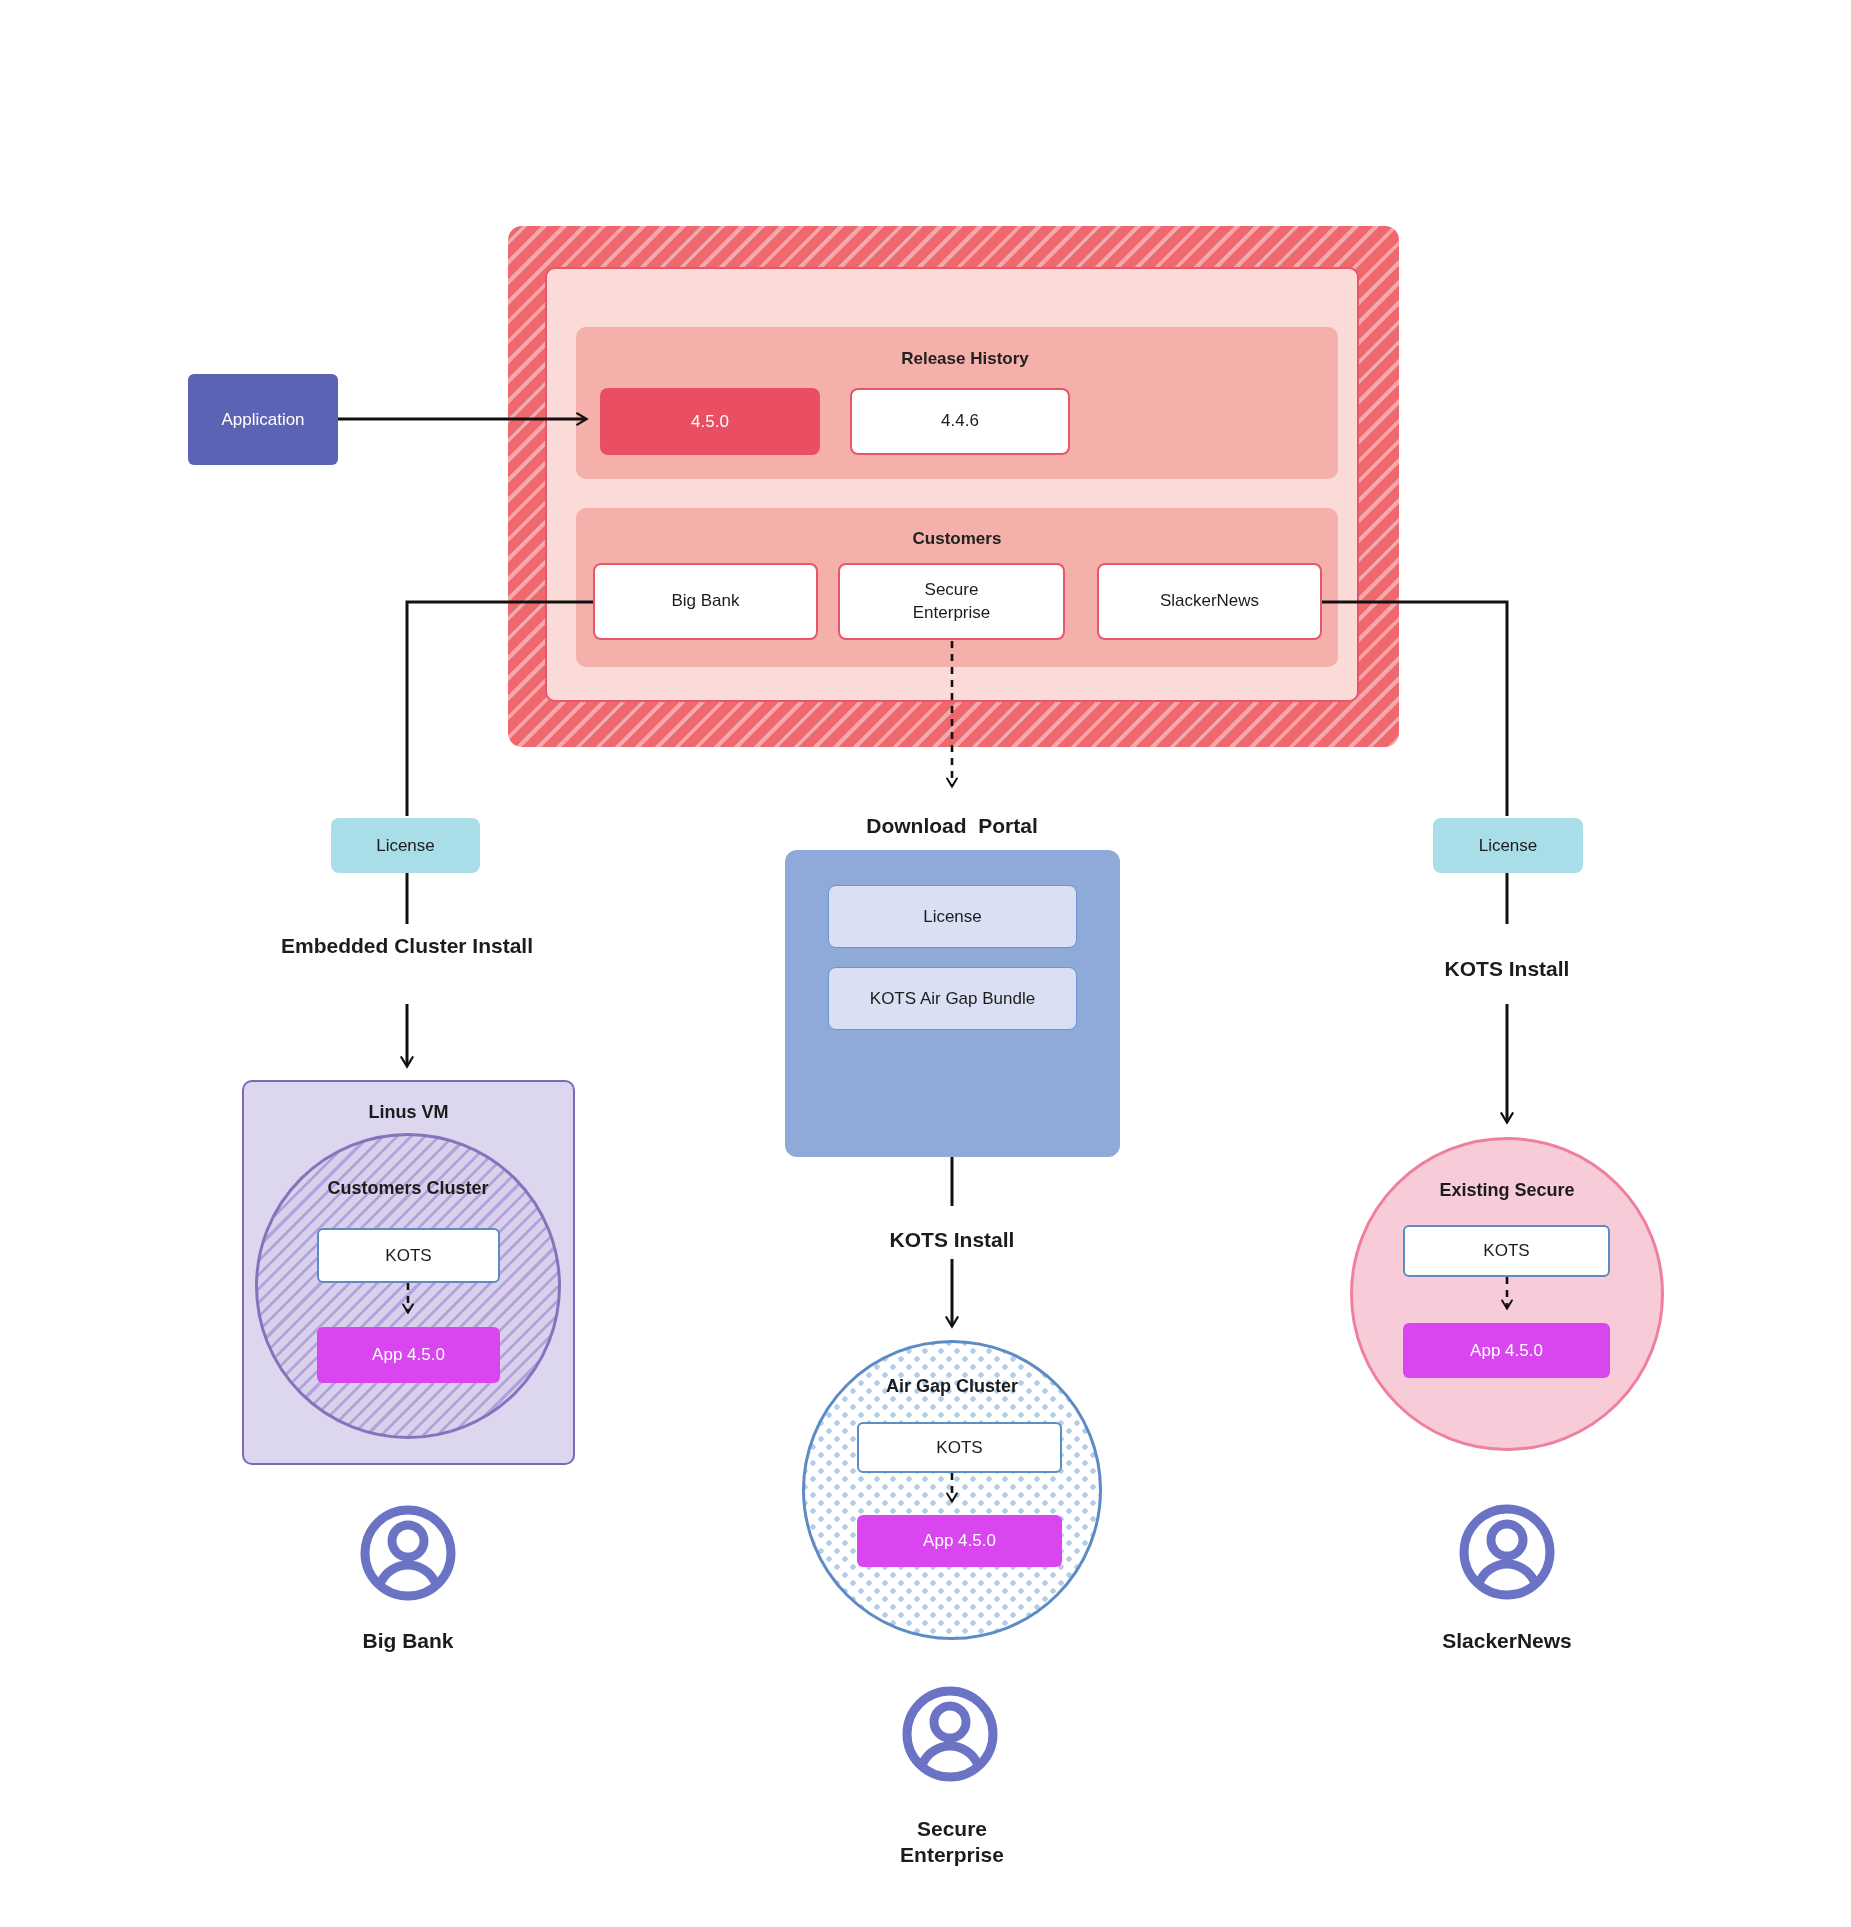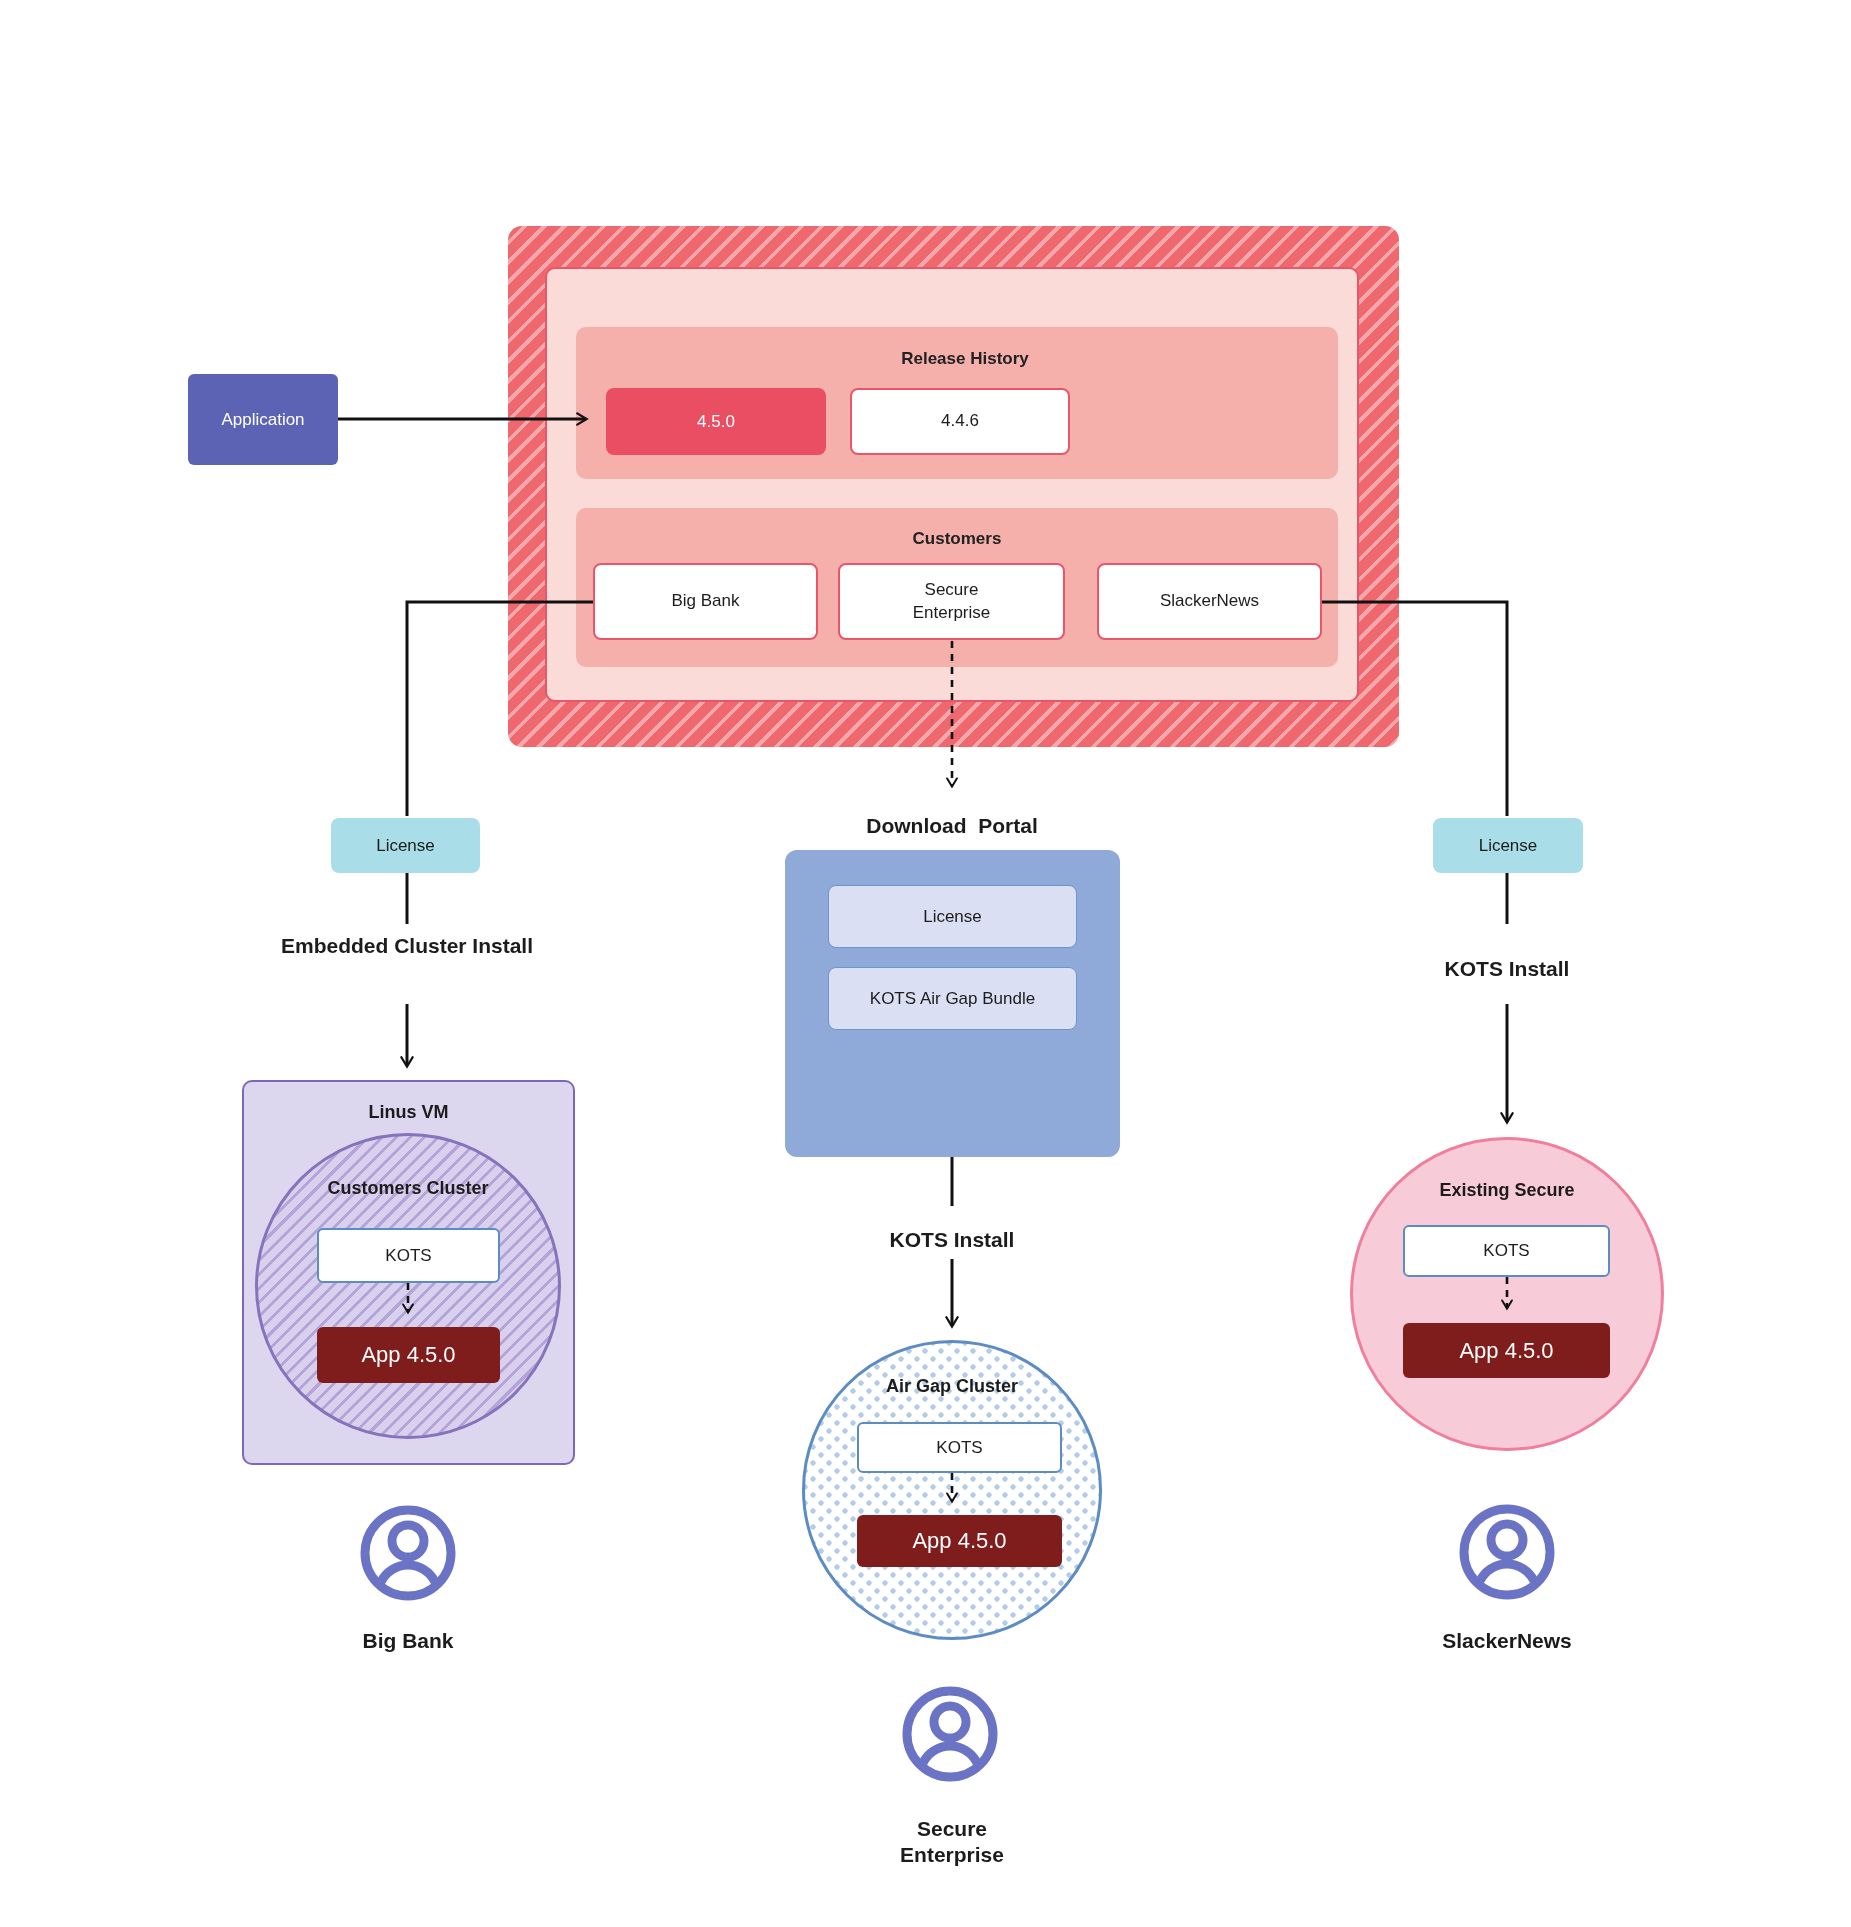--- a/index.html
+++ b/index.html
@@ -12,32 +12,32 @@
   
   .hatch-red {
     background-color:#ef686e;
     background-image:repeating-linear-gradient(135deg, transparent 0 10px, rgba(255,255,255,.42) 10px 14px);
     border-radius:14px;
   }
   .stable-box { background:#fadbd7; border:2px solid #e8566b; border-radius:10px; }
   .pink-section { background:#f5b0ab; border-radius:10px; }
   .section-heading { font-size:17px; font-weight:600; text-align:center; color:#212121; }
 
-  .release-current { background:#e94e63; border-radius:8px; color:#fff; display:flex; align-items:center; justify-content:center; font-size:17px;margin-left:6px; }
+  .release-current { background:#e94e63; border-radius:8px; color:#fff; display:flex; align-items:center; justify-content:center; font-size:17px; }
   .white-box { background:#fff; border:2px solid #e8566b; border-radius:8px; display:flex; align-items:center; justify-content:center; font-size:17px; text-align:center; line-height:1.3; }
 
   .application-box { background:#5c63b5; border-radius:6px; color:#fff; display:flex; align-items:center; justify-content:center; font-size:17px; }
 
   
   .license-box { background:#a9dee8; border-radius:8px; display:flex; align-items:center; justify-content:center; font-size:17px; }
   .flow-label { font-size:21px; font-weight:600; text-align:center; line-height:1.3; }
   .pre { white-space:pre; }
   .cluster-title { font-size:18px; font-weight:600; text-align:center; }
   .kots-box { background:#fff; border:2px solid #5d8bc4; border-radius:6px; display:flex; align-items:center; justify-content:center; font-size:17px; }
-  .app-box { background:#7f1d1d; border-radius:6px; color:#fff; display:flex; align-items:center; justify-content:center; font-size:22px; }
+  .app-box { background:#d946ef; border-radius:6px; color:#fff; display:flex; align-items:center; justify-content:center; font-size:17px; }
   .user-label { font-size:21px; font-weight:600; text-align:center; line-height:1.25; }
   .wrap-narrow { max-width:105px; display:inline-block; }
 
   
   .vm-box { background:#ddd6ef; border:2px solid #7c68b8; border-radius:10px; }
   .hatch-purple-circle {
     border:3px solid #8573bb; border-radius:50%;
     background-color:#d9d1ec;
     background-image:repeating-linear-gradient(135deg, transparent 0 7px, #b5a3db 7px 10px);
   }

